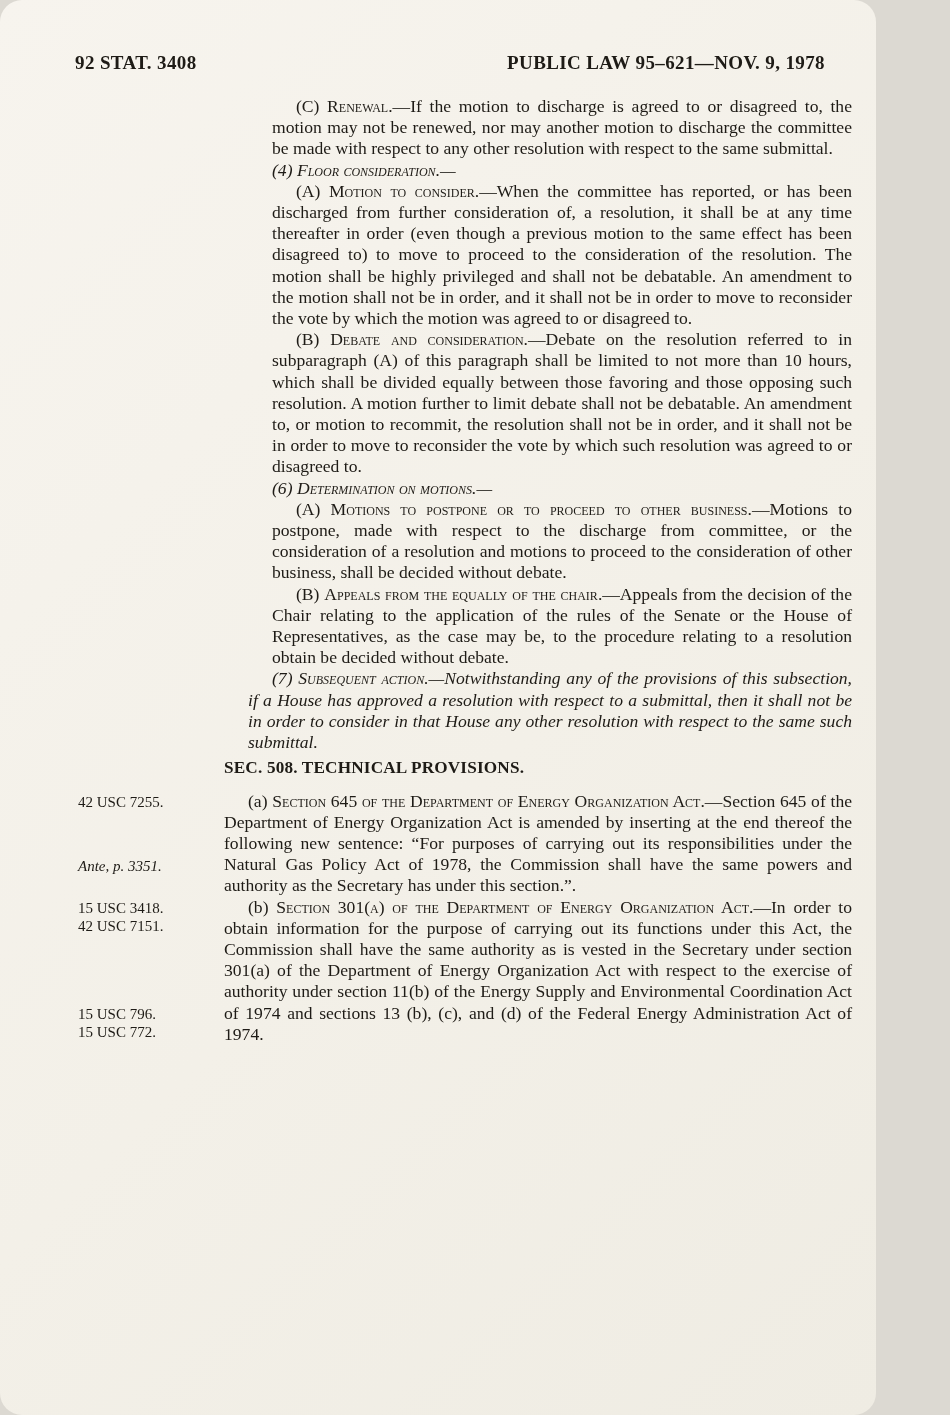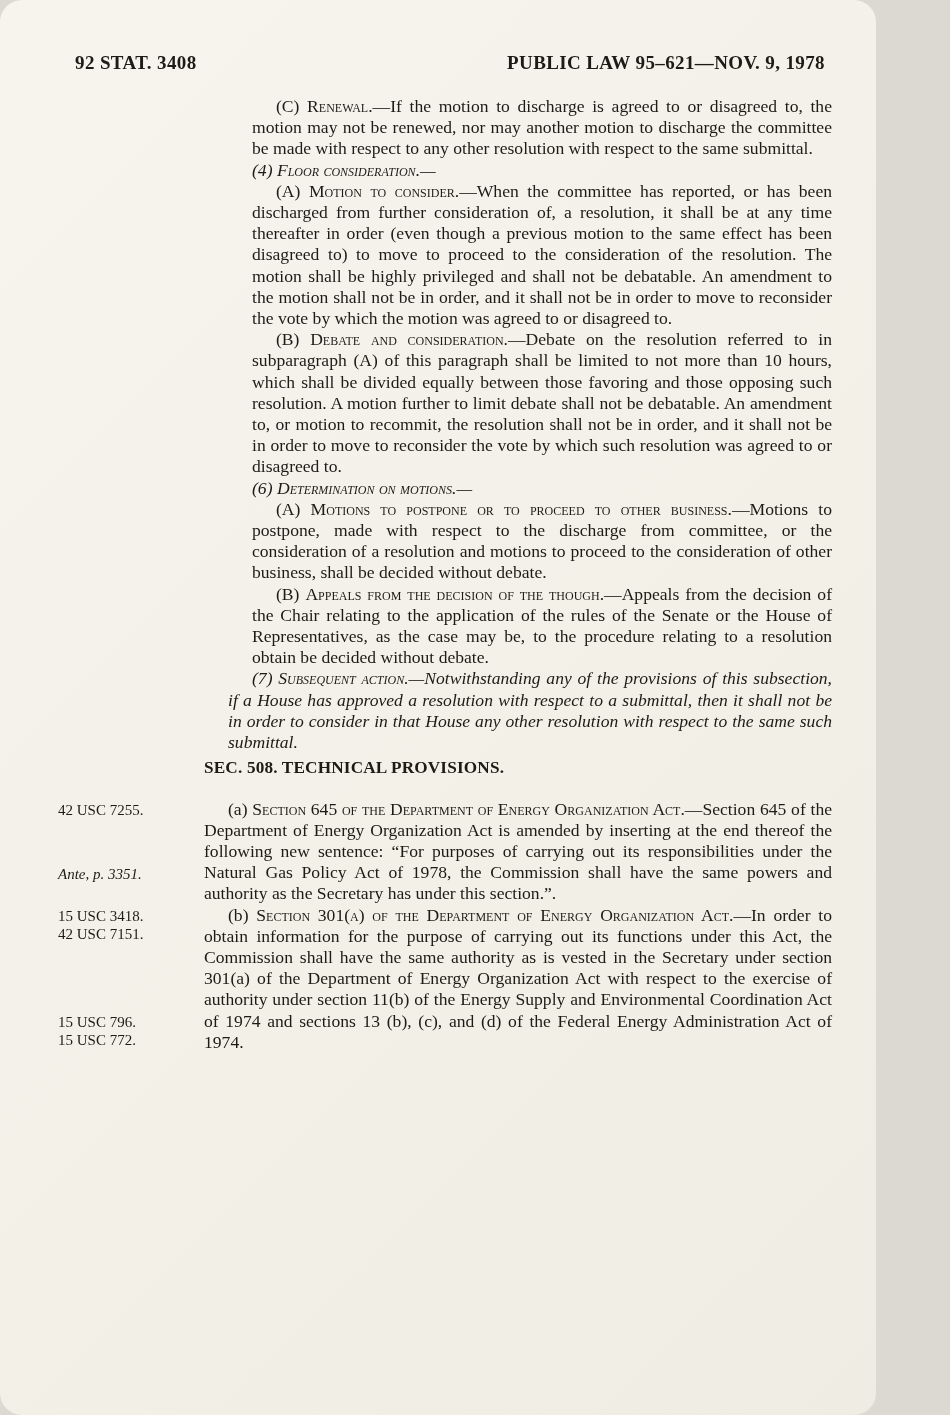--- a/index.html
+++ b/index.html
@@ -36,38 +36,38 @@
   .law-title {
     position: absolute;
     left: 205px;
     width: 620px;
     top: 0;
     text-align: right;
     white-space: nowrap;
   }
   .content {
     position: absolute;
-    left: 204px;
+    left: 224px;
     top: 96px;
     width: 628px;
     font-size: 17.6px;
     line-height: 21.2px;
     text-align: justify;
   }
   .para { position: relative; margin: 0; }
   .level-1 { padding-left: 0;    text-indent: 24px; }
   .level-2 { padding-left: 24px; text-indent: 24px; font-style: italic; }
   .level-3 { padding-left: 48px; text-indent: 24px; }
   .heading {
     font-weight: bold;
     padding-left: 0;
     text-indent: 0;
     text-align: left;
     margin-top: 4px;
-    margin-bottom: 20px;
+    margin-bottom: 12px;
     font-size: 17.2px;
     letter-spacing: 0.01em;
   }
   .sc { font-variant: small-caps; font-variant-caps: small-caps; }
   .margin-note {
     position: absolute;
     left: -146px;
     width: 138px;
     font-size: 15px;
     line-height: 18.5px;
@@ -87,21 +87,21 @@
     <span class="law-title">PUBLIC LAW 95–621—NOV. 9, 1978</span>
   </div>
 
   <div class="content">
       <p class="para level-3"><span>(C) </span><span class="sc">Renewal</span><span>.—If the motion to discharge is agreed to or disagreed to, the motion may not be renewed, nor may another motion to discharge the committee be made with respect to any other resolution with respect to the same submittal.</span></p>
       <p class="para level-2"><span>(4) </span><span class="sc">Floor consideration</span><span>.—</span></p>
       <p class="para level-3"><span>(A) </span><span class="sc">Motion to consider</span><span>.—When the committee has reported, or has been discharged from further consideration of, a resolution, it shall be at any time thereafter in order (even though a previous motion to the same effect has been disagreed to) to move to proceed to the consideration of the resolution. The motion shall be highly privileged and shall not be debatable. An amendment to the motion shall not be in order, and it shall not be in order to move to reconsider the vote by which the motion was agreed to or disagreed to.</span></p>
       <p class="para level-3"><span>(B) </span><span class="sc">Debate and consideration</span><span>.—Debate on the resolution referred to in subparagraph (A) of this paragraph shall be limited to not more than 10 hours, which shall be divided equally between those favoring and those opposing such resolution. A motion further to limit debate shall not be debatable. An amendment to, or motion to recommit, the resolution shall not be in order, and it shall not be in order to move to reconsider the vote by which such resolution was agreed to or disagreed to.</span></p>
       <p class="para level-2"><span>(6) </span><span class="sc">Determination on motions</span><span>.—</span></p>
       <p class="para level-3"><span>(A) </span><span class="sc">Motions to postpone or to proceed to other business</span><span>.—Motions to postpone, made with respect to the discharge from committee, or the consideration of a resolution and motions to proceed to the consideration of other business, shall be decided without debate.</span></p>
-      <p class="para level-3"><span>(B) </span><span class="sc">Appeals from the decision of the though</span><span>.—Appeals from the decision of the Chair relating to the application of the rules of the Senate or the House of Representatives, as the case may be, to the procedure relating to a resolution obtain be decided without debate.</span></p>
+      <p class="para level-3"><span>(B) </span><span class="sc">Appeals from the equally of the chair</span><span>.—Appeals from the decision of the Chair relating to the application of the rules of the Senate or the House of Representatives, as the case may be, to the procedure relating to a resolution obtain be decided without debate.</span></p>
       <p class="para level-2"><span>(7) </span><span class="sc">Subsequent action</span><span>.—Notwithstanding any of the provisions of this subsection, if a House has approved a resolution with respect to a submittal, then it shall not be in order to consider in that House any other resolution with respect to the same such submittal.</span></p>
       <p class="para level-0 heading"><span>SEC. 508. TECHNICAL PROVISIONS.</span></p>
       <p class="para level-1"><span>(a) </span><span class="sc">Section 645 of the Department of Energy Organization Act</span><span>.—Section 645 of the Department of Energy Organization Act is amended by inserting at the end thereof the following new sentence: “For purposes of carrying out its responsibilities under the Natural Gas Policy Act of 1978, the Commission shall have the same powers and authority as the Secretary has under this section.”.</span><span class="margin-note" style="top: 2px;">
           <span class="margin-note-line">42 USC 7255.</span>
         </span><span class="margin-note italic" style="top: 66px;">
           <span class="margin-note-line">Ante, p. 3351.</span>
         </span></p>
       <p class="para level-1"><span>(b) </span><span class="sc">Section 301(a) of the Department of Energy Organization Act</span><span>.—In order to obtain information for the purpose of carrying out its functions under this Act, the Commission shall have the same authority as is vested in the Secretary under section 301(a) of the Department of Energy Organization Act with respect to the exercise of authority under section 11(b) of the Energy Supply and Environmental Coordination Act of 1974 and sections 13 (b), (c), and (d) of the Federal Energy Administration Act of 1974.</span><span class="margin-note" style="top: 2px;">
           <span class="margin-note-line">15 USC 3418.</span>
           <span class="margin-note-line">42 USC 7151.</span>

